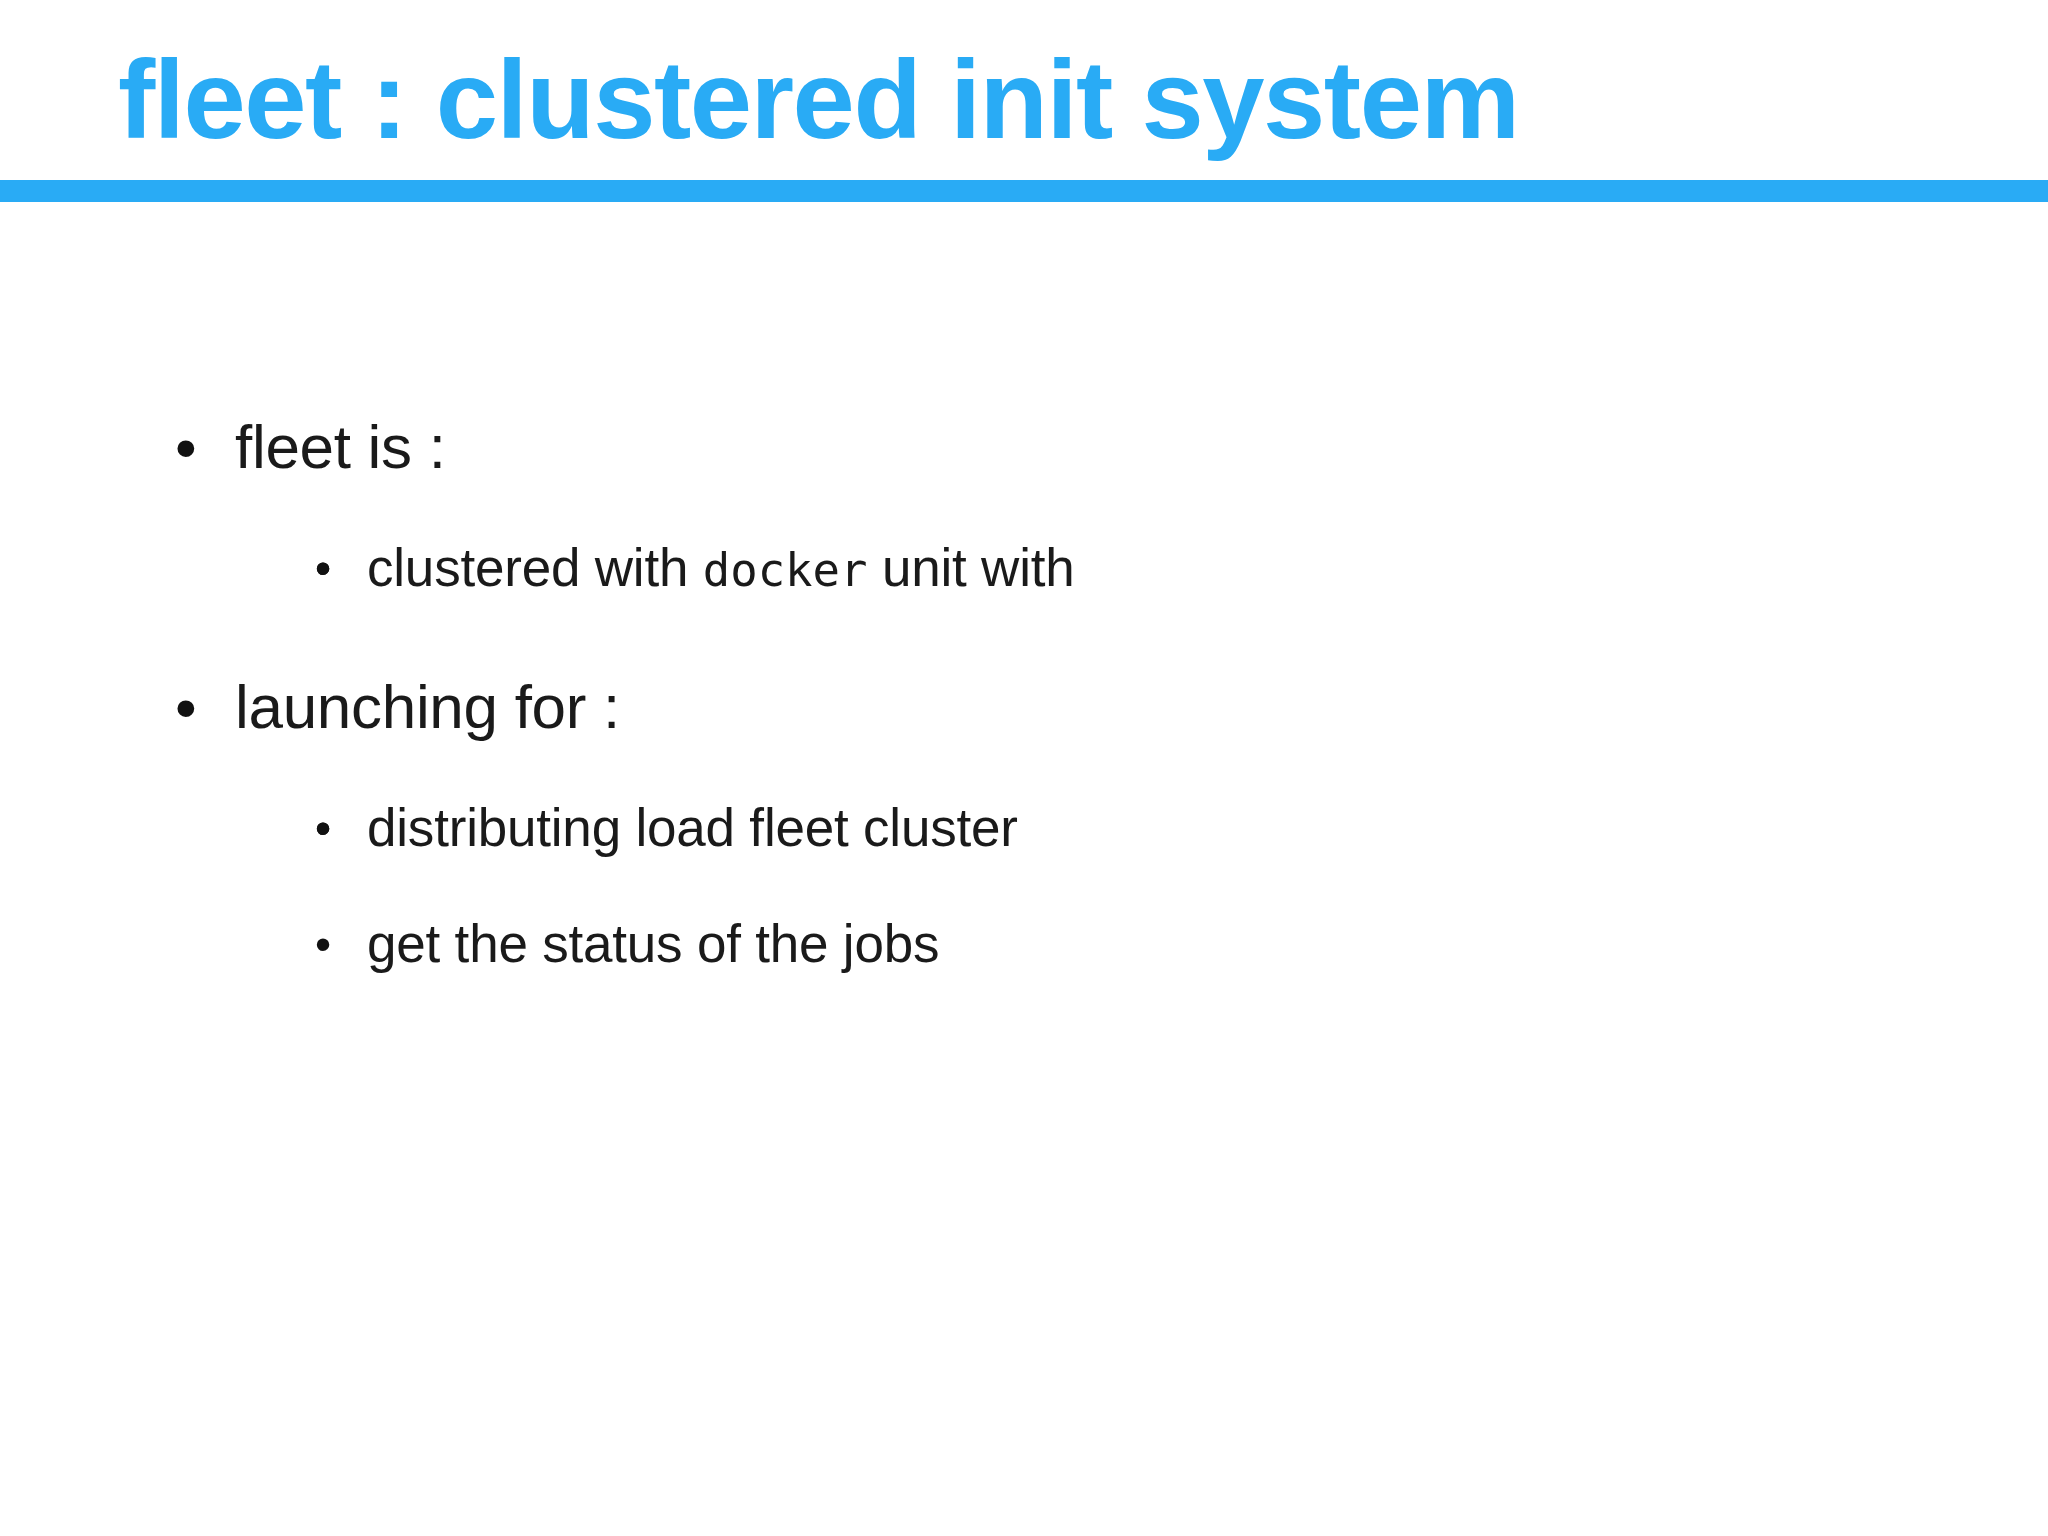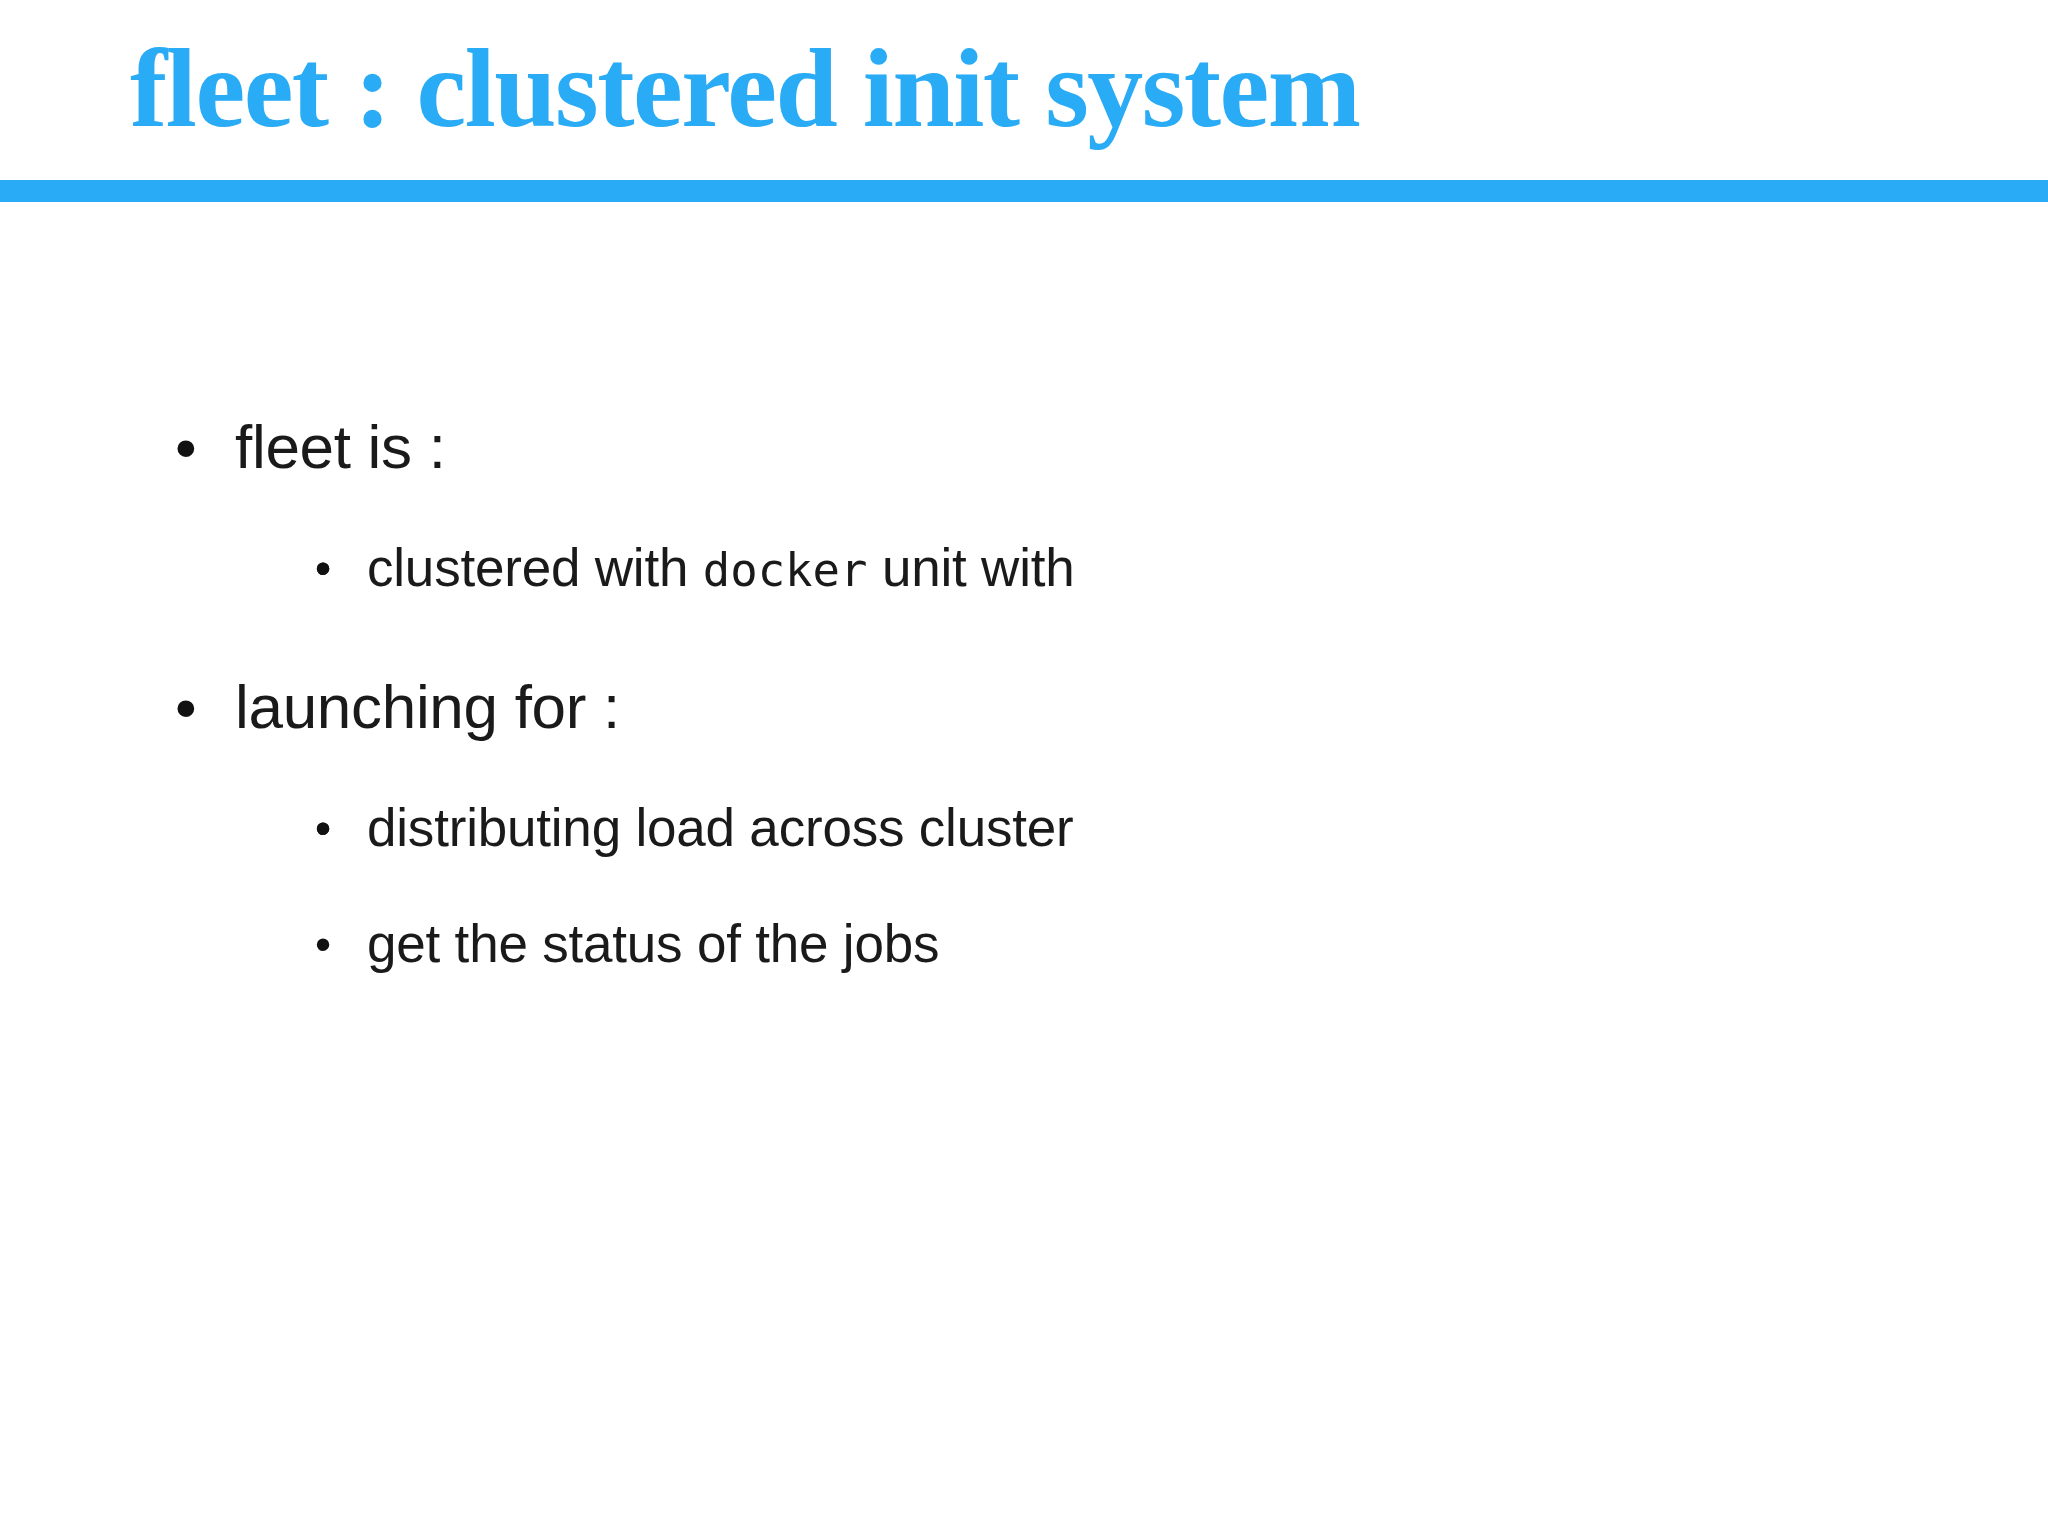--- a/index.html
+++ b/index.html
@@ -16,30 +16,29 @@
     background: #ffffff;
     overflow: hidden;
     font-family: "Liberation Sans", sans-serif;
     -webkit-font-smoothing: antialiased;
   }
 
   
   .slide-title {
     position: absolute;
     left: 118px;
-    top: 20px;
+    top: 32px;
     width: 1800px;
     color: #29abf5;
-    font-family: Liberation Serif, serif;
+    font-family: Liberation Sans, sans-serif;
     font-size: 112px;
     font-weight: 700;
     letter-spacing: -1.5px;
     line-height: 1.22;
     white-space: nowrap;
-    margin-left: 12px;
   }
 
   
   .title-rule {
     position: absolute;
     left: 0;
     top: 180px;
     width: 2048px;
     height: 22px;
     background: #29abf5;
@@ -158,21 +157,21 @@
         <span class="marker">•</span>
         <span>launching for :</span>
 
         <div class="sublist-wrap">
           <ul class="sublist">
             <li class="lvl2">
               <span class="marker">•</span>
             </li>
             <li class="lvl2">
               <span class="marker">•</span>
-              <span>distributing load across cluster</span>
+              <span>distributing load fleet cluster</span>
             </li>
             <li class="lvl2">
               <span class="marker">•</span>
               <span>get the status of the jobs</span>
             </li>
           </ul>
         </div>
       </li>
 
     </ul>

